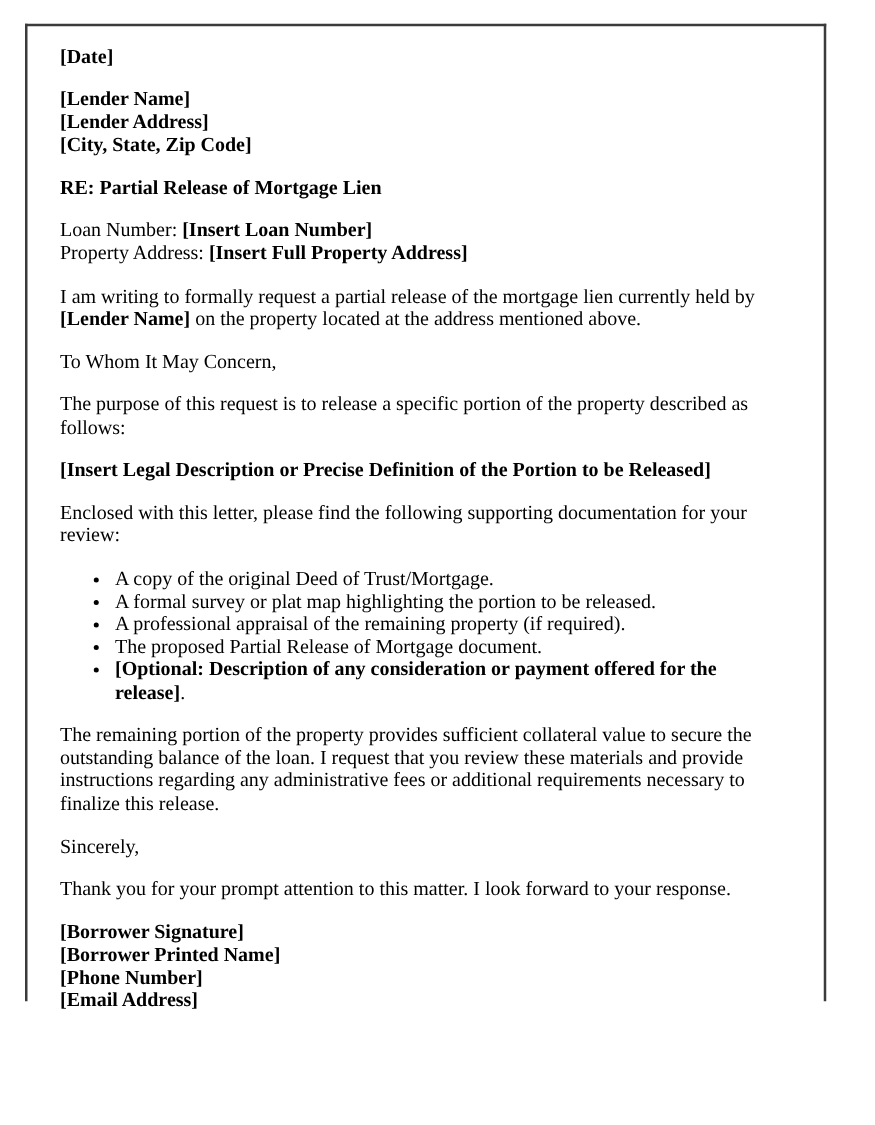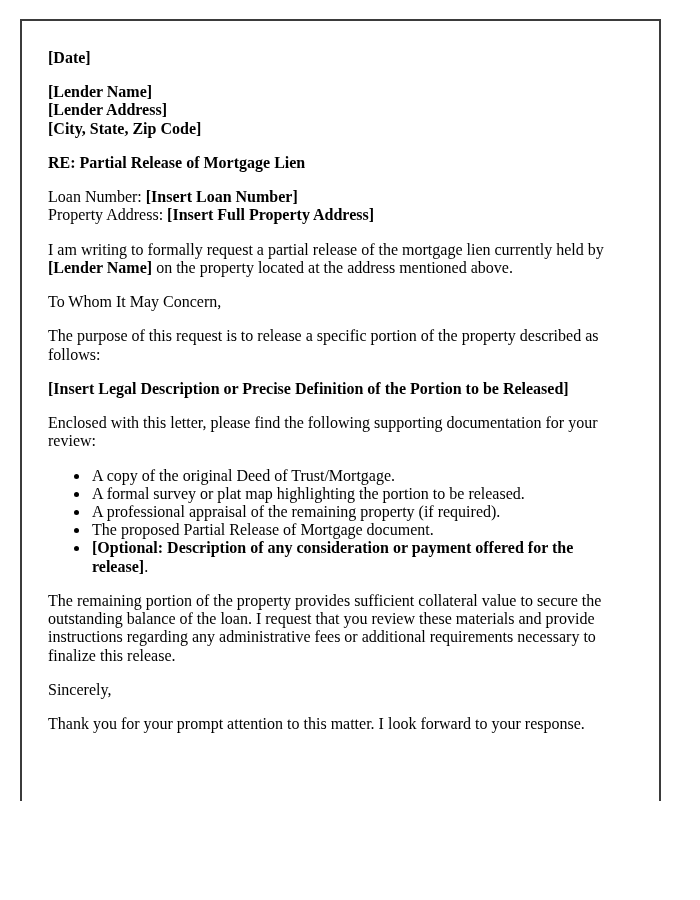--- a/index.html
+++ b/index.html
@@ -13,21 +13,21 @@
   .letter-page {
     position: absolute;
     left: 20px;
     top: 19px;
     width: 641px;
     height: 782px;
     box-sizing: border-box;
     border: 2px solid #3b3b3b;
     border-bottom: none;
     background: #ffffff;
-    padding: 28px 26px 0 26px;
+    padding: 16px 26px 0 26px;
     font-family: "Liberation Serif", "DejaVu Serif", serif;
     font-size: 16px;
     line-height: 1.14;
     color: #000000;
   }
   .letter-page p {
     margin: 0 0 16px 0;
   }
   .bold { font-weight: bold; margin-top: 28px; }
   ul.enclosures {
@@ -78,14 +78,20 @@
     <li><span>The proposed Partial Release of Mortgage document.</span><span class="bold"></span><span></span></li>
     <li><span></span><span class="bold">[Optional: Description of any consideration or payment offered for the release]</span><span>.</span></li>
   </ul>
 
   <p>The remaining portion of the property provides sufficient collateral value to secure the outstanding balance of the loan. I request that you review these materials and provide instructions regarding any administrative fees or additional requirements necessary to finalize this release.</p>
 
   <p>Sincerely,</p>
 
   <p>Thank you for your prompt attention to this matter. I look forward to your response.</p>
 
+  <p class="bold">
+    <span>[Borrower Signature]</span><br>
+    <span>[Borrower Printed Name]</span><br>
+    <span>[Phone Number]</span><br>
+    <span>[Email Address]</span>
+  </p>
 
 </div>
 
 </body></html>

